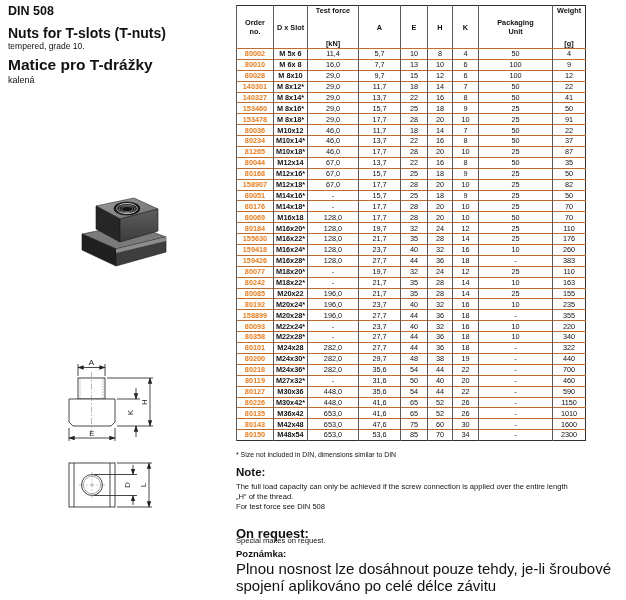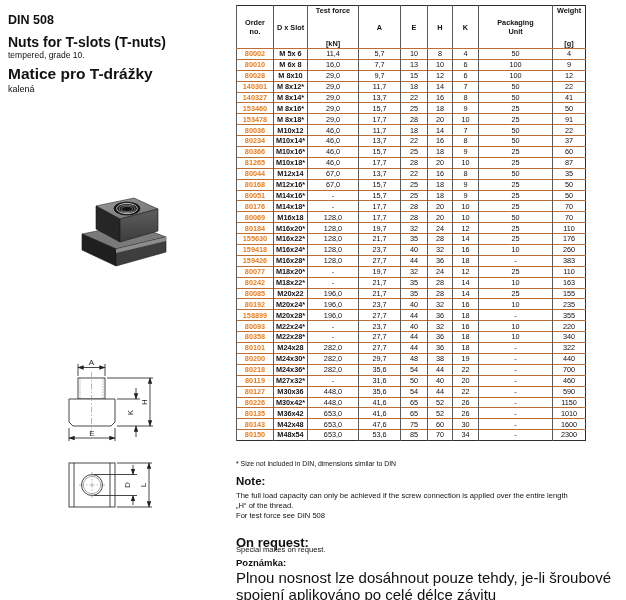--- a/index.html
+++ b/index.html
@@ -28,21 +28,21 @@
   #spec-table td{font-size:7.3px;height:9.9px;line-height:1;border-top:1px solid #bf6d31;}
   #spec-table tbody tr:first-child td{border-top:none;}
   td.c-order{color:#e87d1e;font-weight:bold;}
   td.c-size{font-weight:bold;white-space:pre;}
   .th-unit{margin-top:24px;}
   col.w-order{width:37px}col.w-size{width:34px}col.w-test{width:51px}
   col.w-a{width:42px}col.w-e{width:27px}col.w-h{width:25px}col.w-k{width:26px}
   col.w-pack{width:74px}col.w-weight{width:33px}
 
   
-  .abs{position:absolute;margin-top:9px;}
+  .abs{position:absolute;}
   #footnotes{left:236px;top:451px;display:flex;align-items:baseline;gap:7px;white-space:nowrap;}
   #footnote-en{font-size:6.9px;}
   #footnote-cs{font-size:8.8px;}
   #note-heading{left:236px;top:466px;font-size:11.5px;font-weight:bold;}
   #note-body{left:236px;top:482px;font-size:7.6px;line-height:1.32;width:384px;}
   #on-request-heading{left:236px;top:526px;font-size:13px;font-weight:bold;}
   #on-request-body{left:236px;top:536px;font-size:7.6px;}
   #note-cs-heading{left:236px;top:548px;font-size:9.5px;font-weight:bold;}
   #note-cs-body{left:236px;top:560px;font-size:15px;width:388px;}
 </style>
@@ -282,31 +282,20 @@
         <td class="c-size">M10x14*</td>
         <td>46,0</td>
         <td>13,7</td>
         <td>22</td>
         <td>16</td>
         <td>8</td>
         <td>50</td>
         <td>37</td>
       </tr>
       <tr>
-        <td class="c-order">80366</td>
-        <td class="c-size">M10x16*</td>
-        <td>46,0</td>
-        <td>15,7</td>
-        <td>25</td>
-        <td>18</td>
-        <td>9</td>
-        <td>25</td>
-        <td>60</td>
-      </tr>
-      <tr>
         <td class="c-order">81265</td>
         <td class="c-size">M10x18*</td>
         <td>46,0</td>
         <td>17,7</td>
         <td>28</td>
         <td>20</td>
         <td>10</td>
         <td>25</td>
         <td>87</td>
       </tr>
@@ -326,20 +315,31 @@
         <td class="c-size">M12x16*</td>
         <td>67,0</td>
         <td>15,7</td>
         <td>25</td>
         <td>18</td>
         <td>9</td>
         <td>25</td>
         <td>50</td>
       </tr>
       <tr>
+        <td class="c-order">158907</td>
+        <td class="c-size">M12x18*</td>
+        <td>67,0</td>
+        <td>17,7</td>
+        <td>28</td>
+        <td>20</td>
+        <td>10</td>
+        <td>25</td>
+        <td>82</td>
+      </tr>
+      <tr>
         <td class="c-order">80051</td>
         <td class="c-size">M14x16*</td>
         <td>-</td>
         <td>15,7</td>
         <td>25</td>
         <td>18</td>
         <td>9</td>
         <td>25</td>
         <td>50</td>
       </tr>

